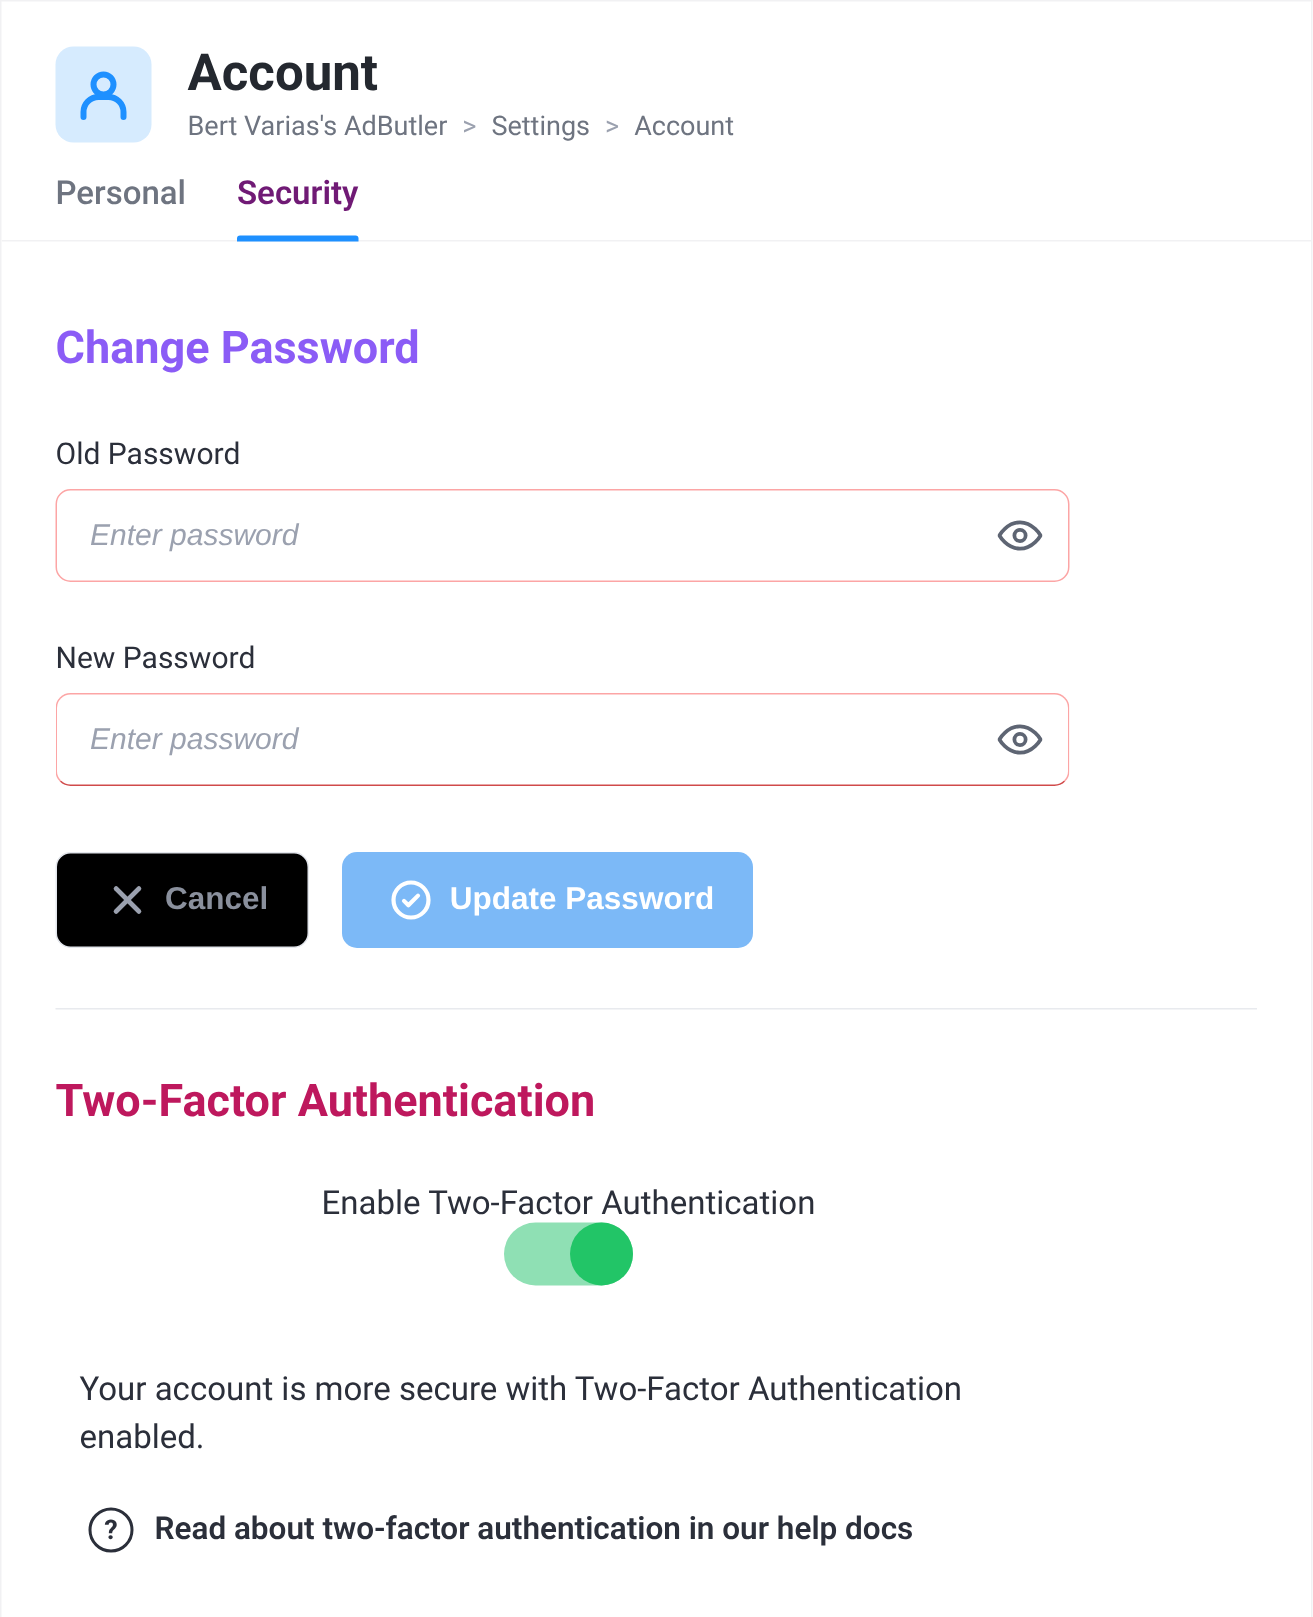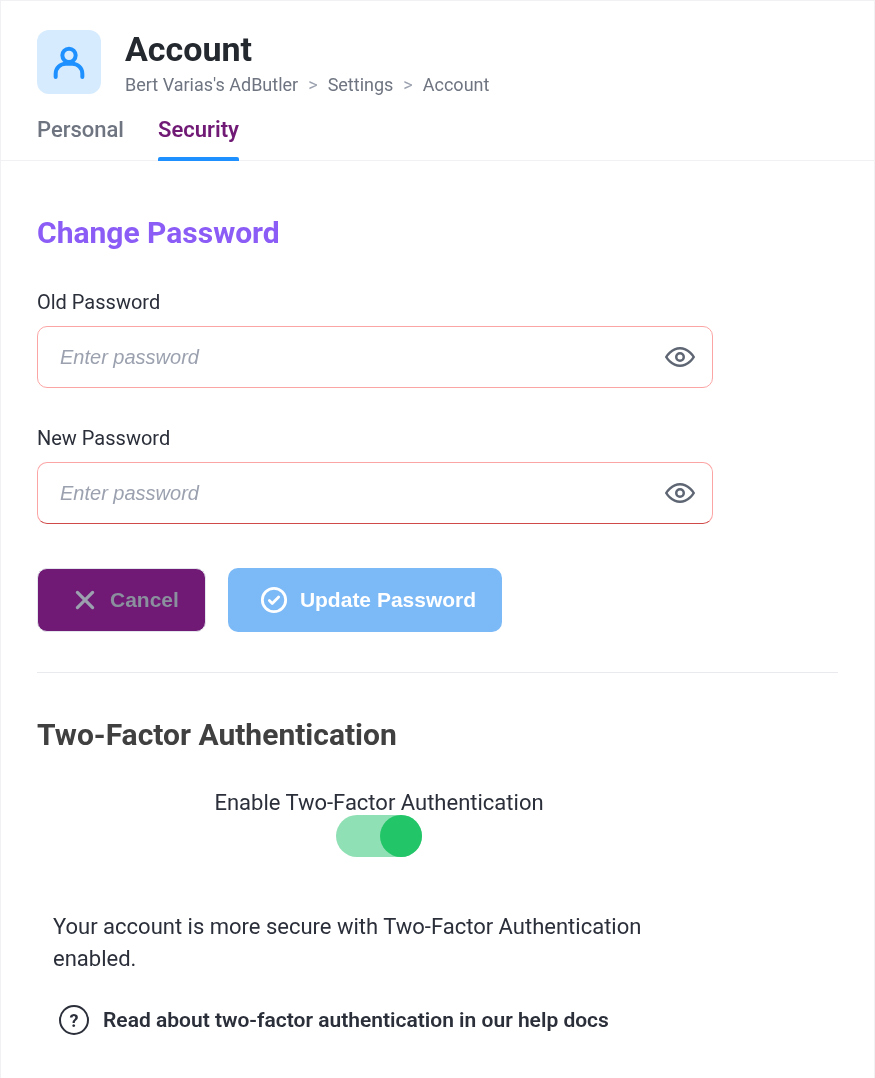--- a/index.html
+++ b/index.html
@@ -10,21 +10,21 @@
     background: #fff;
     color: #2b2f3a;
     border-top: 1px solid #f1f1f3;
     border-left: 1px solid #f1f1f3;
     border-right: 1px solid #f1f1f3;
   }
 
   
   .header {
     display: flex;
-    align-items: center;
+    align-items: flex-end;
     padding: 28px 36px 0 36px;
     gap: 24px;
   }
   .header-icon {
     width: 64px;
     height: 64px;
     background: #d6ebfe;
     border-radius: 12px;
     display: flex;
     align-items: center;
@@ -137,21 +137,21 @@
     gap: 12px;
     height: 64px;
     padding: 0 26px;
     border-radius: 10px;
     font-size: 21px;
     font-weight: 600;
     cursor: pointer;
     border: none;
   }
   .btn-secondary {
-    background: #701a75;
+    background: #000000;
     border: 1px solid #e3e6ec;
     color: #8a909d;
     padding-left: 34px;
   }
   .btn-secondary svg { color: #9ba1af; }
   .btn-primary {
     background: #7cb9f7;
     color: #fff;
     padding-left: 32px;
   }
@@ -159,21 +159,21 @@
   .divider {
     height: 1px;
     background: #e8eaee;
     margin: 0 36px;
   }
 
   .tfa-section { padding: 44px 36px 0 36px; max-width: 756px; }
   .tfa-section h2 {
     font-size: 30px;
     font-weight: 700;
-    color: #404040;
+    color: #be185d;
     margin-bottom: 38px;
   }
   .toggle-row {
     display: flex;
     align-items: center;
     justify-content: space-between;
     font-size: 22px;
     color: #2b2f3a;
     margin-bottom: 54px;
     flex-direction: column;

